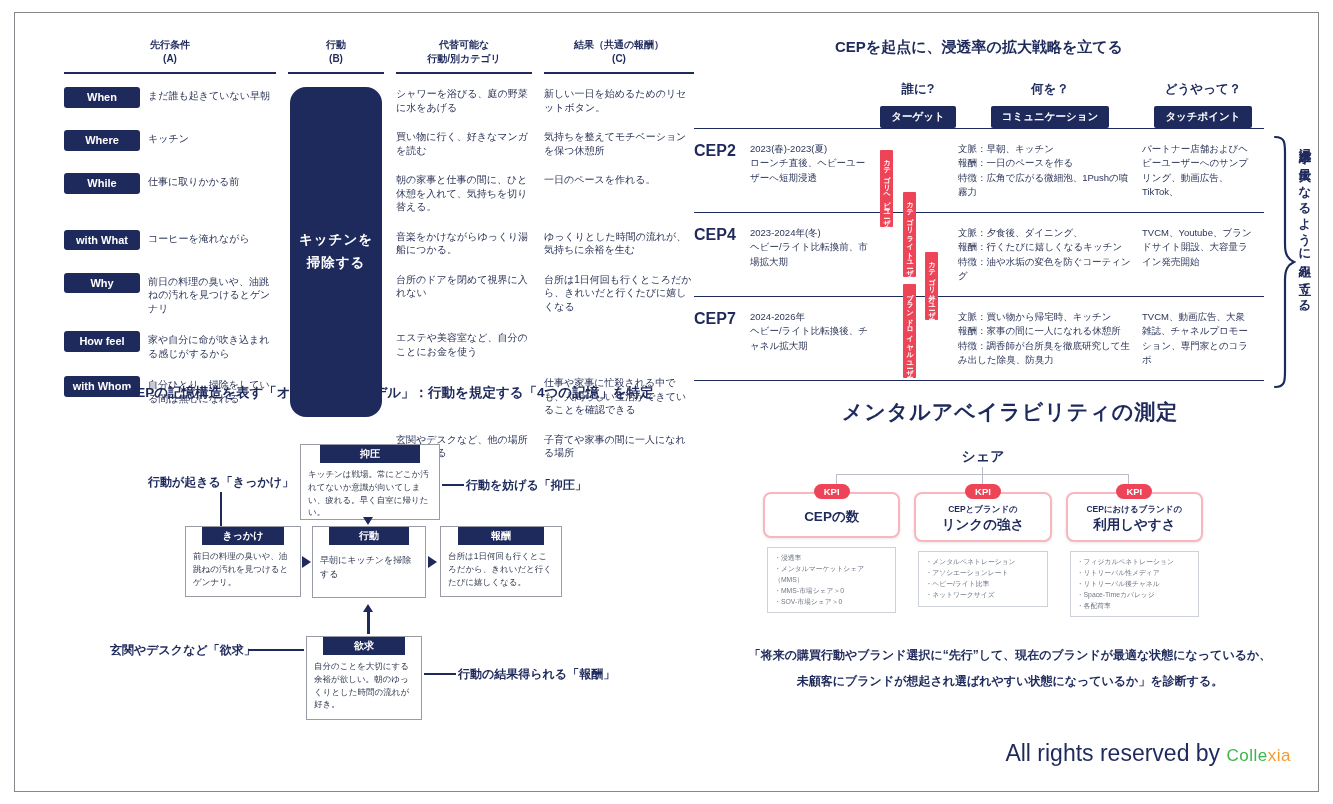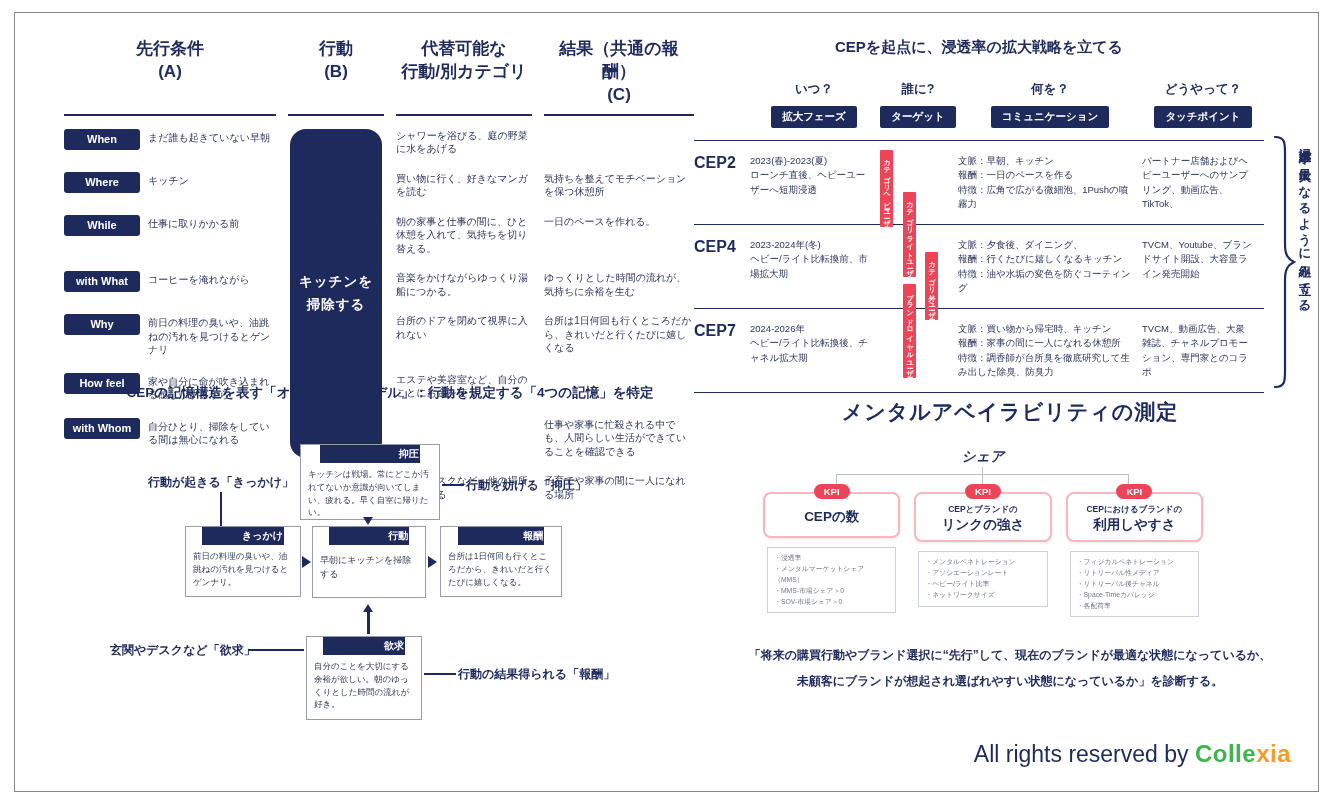--- a/index.html
+++ b/index.html
@@ -13,21 +13,21 @@
     --navy:#1f2a5c;
     --ink:#2c3558;
     --red:#ee4458;
   }
   .slide { position:absolute; inset:0; background:#fff; }
   .frame { position:absolute; left:14px; top:12px; right:14px; bottom:12px; border:1.6px solid #85878c; pointer-events:none; }
 
   
   .sec-tl { position:absolute; left:64px; top:38px; width:630px; }
   .bt-grid { display:grid; grid-template-columns:212px 96px 136px 150px; column-gap:12px; }
-  .bt-h { grid-row:1; text-align:center; font-size:17px; font-weight:bold; color:var(--navy);
+  .bt-h { grid-row:1; text-align:center; font-size:10px; font-weight:bold; color:var(--navy);
           line-height:1.35; padding-bottom:7px; border-bottom:2px solid var(--navy); margin-bottom:5px; }
   .hc1{grid-column:1} .hc2{grid-column:2} .hc3{grid-column:3} .hc4{grid-column:4}
   .gc1{grid-column:1} .gc3{grid-column:3} .gc4{grid-column:4}
   .bt-cell { padding:8px 2px 8px 0; font-size:10px; line-height:1.35; color:var(--ink); }
   .bt-cond { display:flex; gap:8px; align-items:flex-start; }
   .row-pill { flex:0 0 76px; background:var(--navy); color:#fff; font-size:11px; font-weight:bold;
               text-align:center; padding:3px 4px; border-radius:3px; }
   .cond-text { padding-top:2px; }
   .action-pill { grid-column:2; grid-row:2 / span 7; background:var(--navy); color:#fff; border-radius:16px;
                  display:flex; align-items:center; justify-content:center; text-align:center;
@@ -35,42 +35,42 @@
 
   
   .sec-tr { position:absolute; left:694px; top:38px; width:624px; }
   .tr-title { width:570px; text-align:center; font-size:15px; font-weight:bold; color:var(--navy); }
   .tr-head { display:grid; grid-template-columns:56px 128px 80px 184px 122px; margin-top:24px; }
   .tr-hcell { text-align:center; }
   .thc2{grid-column:2} .thc3{grid-column:3} .thc4{grid-column:4} .thc5{grid-column:5}
   .tr-q { font-size:12.5px; font-weight:bold; color:var(--navy); margin-bottom:8px; }
   .tr-pill { display:inline-block; background:var(--navy); color:#fff; font-size:10.5px; font-weight:bold;
              padding:4px 11px; border-radius:2px; white-space:nowrap; }
-  .tr-rows { margin-top:12px; width:570px; }
+  .tr-rows { margin-top:0; width:570px; }
   .tr-row { display:grid; grid-template-columns:56px 128px 80px 184px 122px; border-top:1.5px solid var(--navy); padding:13px 0; }
   .tr-row.last { border-bottom:1.5px solid var(--navy); }
   .tr-cep { font-size:16px; font-weight:800; color:var(--navy); }
   .tr-phase,.tr-comm,.tr-touch { font-size:9.5px; line-height:1.5; color:var(--ink); white-space:pre-line; padding-right:10px; }
   .tag { position:absolute; writing-mode:vertical-rl; background:var(--red); color:#fff; font-size:7px;
          font-weight:bold; letter-spacing:0.5px; padding:4px 2.5px; line-height:1.15; border-radius:1px; }
   .tag1 { left:186px; top:112px; }
   .tag2 { left:209px; top:154px; }
   .tag3 { left:231px; top:214px; }
   .tag4 { left:209px; top:246px; }
   .brace-svg { position:absolute; left:578px; top:96px; }
   .brace-note { position:absolute; left:602px; top:100px; writing-mode:vertical-rl; font-size:12.5px;
                 font-weight:bold; color:var(--navy); letter-spacing:1.5px; height:262px; }
 
   
   .sec-bl { position:absolute; left:70px; top:384px; width:640px; height:368px; }
   .bl-title { text-align:center; font-size:13.5px; font-weight:bold; color:var(--navy); }
   .bl-diagram { position:relative; margin-top:12px; height:338px; }
   .mbox { position:absolute; border:1px solid #979ca8; background:#fff; }
   .mbox-hd { width:72%; margin:0 auto; background:var(--navy); color:#fff; font-size:10px; font-weight:bold;
-             text-align:right; padding:2px 1px; }
+             text-align:center; padding:2px 16px; }
   .mbox-bd { padding:5px 7px 8px; font-size:8.5px; line-height:1.5; color:#323a52; }
   .mbox-sup { left:230px; top:30px; width:140px; height:76px; }
   .mbox-cue { left:115px; top:112px; width:116px; }
   .mbox-act { left:242px; top:112px; width:114px; height:72px; }
   .mbox-act .mbox-bd { font-size:9px; padding-top:9px; }
   .mbox-rew { left:370px; top:112px; width:122px; }
   .mbox-des { left:236px; top:222px; width:116px; }
   .tri { position:absolute; width:0; height:0; }
   .tri-r { border-left:9px solid var(--navy); border-top:6px solid transparent; border-bottom:6px solid transparent; }
   .ar-right1 { left:232px; top:142px; }
@@ -87,21 +87,21 @@
   .ann-rew { left:388px; top:252px; }
   .cline { position:absolute; background:var(--navy); }
   .ln-cue { left:150px; top:78px; width:1.5px; height:34px; }
   .ln-sup { left:372px; top:70px; width:22px; height:1.5px; }
   .ln-des { left:178px; top:235px; width:56px; height:1.5px; }
   .ln-rew { left:354px; top:259px; width:32px; height:1.5px; }
 
   
   .sec-br { position:absolute; left:745px; top:398px; width:530px; }
   .br-title { text-align:center; font-size:21px; font-weight:800; color:var(--navy); letter-spacing:1px; }
-  .share-label { margin-top:22px; width:440px; margin-left:18px; text-align:center; font-size:14px; font-weight:bold; color:var(--navy);font-style:italic; }
+  .share-label { margin-top:22px; width:440px; margin-left:18px; text-align:center; font-size:14px; font-weight:bold; color:var(--navy); }
   .share-lines { position:relative; width:440px; margin-left:18px; height:18px; }
   .sline { position:absolute; background:#b9bdc9; }
   .sl-mid { left:219px; top:1px; width:1px; height:7px; }
   .sl-hor { left:73px; top:8px; width:293px; height:1px; }
   .sl-d1 { left:73px; top:8px; width:1px; height:10px; }
   .sl-d2 { left:219px; top:8px; width:1px; height:10px; }
   .sl-d3 { left:365px; top:8px; width:1px; height:10px; }
   .kpi-row { display:flex; gap:14px; width:440px; margin-left:18px; }
   .kpi-col { flex:1; display:flex; flex-direction:column; align-items:center; }
   .kpi-badge { background:var(--red); color:#fff; font-size:9.5px; font-weight:bold; padding:2px 10px;
@@ -113,21 +113,21 @@
   .kpi-top:empty { display:none; }
   .kpi-main { font-size:13.5px; font-weight:800; color:var(--navy); }
   .kpi-bullets { margin-top:9px; width:94%; border:1px solid #ccd1da; padding:5px 6px; list-style:none; }
   .kpi-bullets li { font-size:6.8px; color:#707684; line-height:1.6; text-align:left; }
   .kpi-bullets li::before { content:"・"; }
   .quote { margin-top:26px; text-align:center; font-size:12px; font-weight:bold; color:var(--navy);
            line-height:2.1; white-space:pre-line; }
 
   
   .footer { position:absolute; right:42px; top:740px; font-size:23px; color:var(--navy); }
-  .brand { font-weight:bold; font-size:24px; letter-spacing:0.5px; }
+  .brand { font-weight:normal; font-size:17px; letter-spacing:0.5px; }
   .brand-g { color:#3cb54a; }
   .brand-o { color:#f59b2e; }
 </style>
 </head>
 <body>
 
 <div class="slide">
   <div class="frame"></div>
 
   <section class="sec-tl">
@@ -150,20 +150,21 @@
       <div class="bt-h hc4">
         <div>結果（共通の報酬）</div>
         <div>(C)</div>
       </div>
 
       <div class="bt-cell bt-cond gc1">
         <span class="row-pill">When</span>
         <span class="cond-text">まだ誰も起きていない早朝</span>
       </div>
       <div class="bt-cell gc3">シャワーを浴びる、庭の野菜に水をあげる</div>
+      <div class="bt-cell gc4">新しい一日を始めるためのリセットボタン。</div>
 
       <div class="bt-cell bt-cond gc1">
         <span class="row-pill">Where</span>
         <span class="cond-text">キッチン</span>
       </div>
       <div class="bt-cell gc3">買い物に行く、好きなマンガを読む</div>
       <div class="bt-cell gc4">気持ちを整えてモチベーションを保つ休憩所</div>
 
       <div class="bt-cell bt-cond gc1">
         <span class="row-pill">While</span>
@@ -199,24 +200,20 @@
       <div class="bt-cell gc4">仕事や家事に忙殺される中でも、人間らしい生活ができていることを確認できる</div>
       <div class="bt-cell gc3">玄関やデスクなど、他の場所を掃除する</div>
       <div class="bt-cell gc4">子育てや家事の間に一人になれる場所</div>
     </div>
   </section>
 
   <section class="sec-tr" style="position:absolute;">
     <h2 class="tr-title">CEPを起点に、浸透率の拡大戦略を立てる</h2>
 
     <div class="tr-head">
-      <div class="tr-hcell thc2">
-        <div class="tr-q">いつ？</div>
-        <div class="tr-pill">拡大フェーズ</div>
-      </div>
       <div class="tr-hcell thc3">
         <div class="tr-q">誰に?</div>
         <div class="tr-pill">ターゲット</div>
       </div>
       <div class="tr-hcell thc4">
         <div class="tr-q">何を？</div>
         <div class="tr-pill">コミュニケーション</div>
       </div>
       <div class="tr-hcell thc5">
         <div class="tr-q">どうやって？</div>

